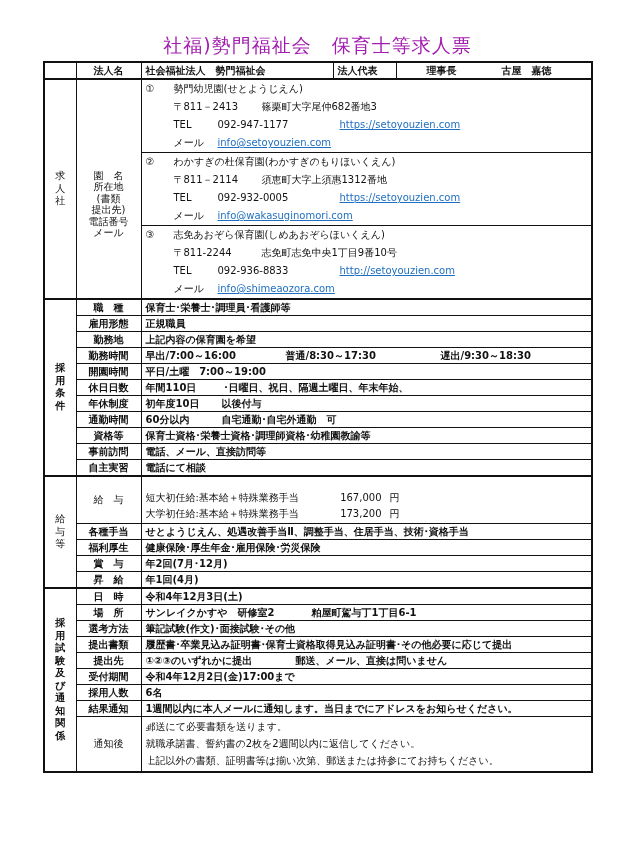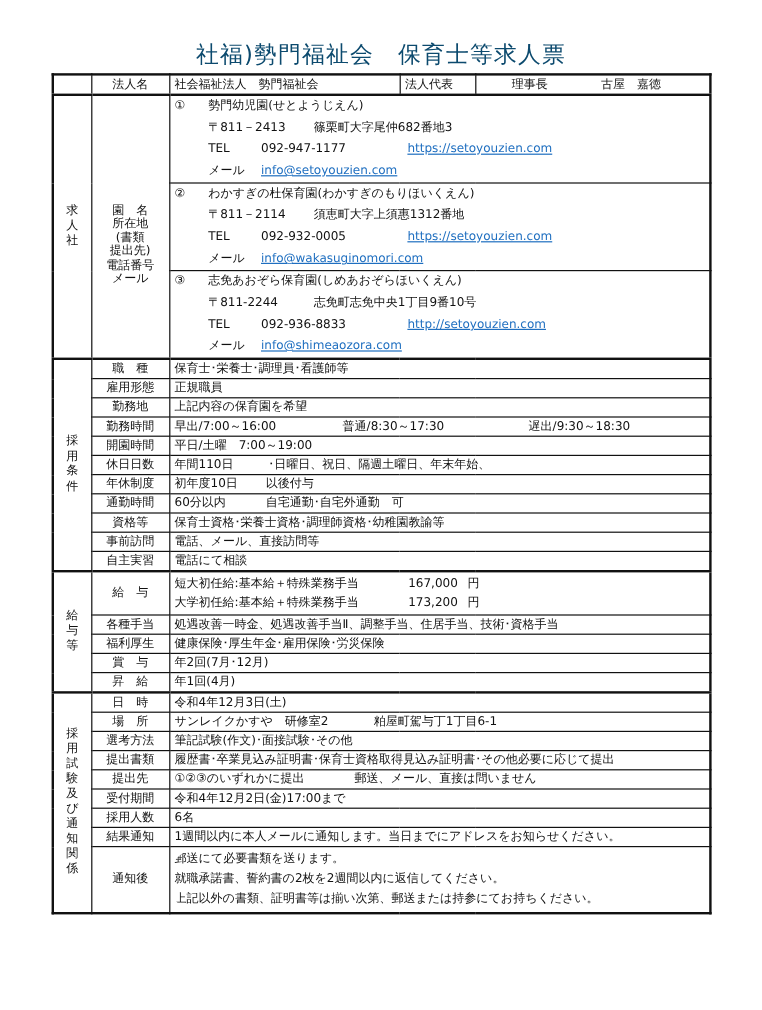--- a/index.html
+++ b/index.html
@@ -1,28 +1,28 @@
 <!DOCTYPE html>
 <html><head>
 <meta charset="utf-8">
 <style>
   html, body { margin:0; padding:0; background:#ffffff; }
   body { width:635px; height:842px; position:relative; font-family:"DejaVu Sans", sans-serif; color:#111; overflow:hidden; }
-  .title { position:absolute; top:33px; left:0; width:635px; text-align:center; font-size:19px; letter-spacing:1px; color:#0c4a6e; }
+  .title { position:absolute; top:33px; left:0; width:635px; text-align:center; font-size:19px; letter-spacing:1px; color:#a21caf; }
   table.sheet { position:absolute; left:43px; top:61px; width:548px; border-collapse:collapse; border:2px solid #111; table-layout:fixed; }
   table.sheet td { border:1px solid #111; font-size:10px; line-height:14px; padding:0 4px; vertical-align:middle; white-space:nowrap; overflow:hidden; }
   td.sec { width:26px; text-align:center; padding:0; border-right:2px solid #111; line-height:12px; font-size:11px;margin-top:30px; }
   td.lbl { width:56px; text-align:center; border-right:2px solid #111; padding:0 2px; }
   tr.thick td { border-top:2px solid #111; }
   .vert { display:inline-block; width:12px; word-break:break-all; white-space:normal; line-height:12.5px; }
   .org { padding:1px 4px 1px 4px; }
   .org-line { height:18px; line-height:18px; display:flex; }
   .num { width:28px; }
   .link { color:#1f6fc0; text-decoration:underline; }
-  .row16 td { height:15px; }
+  .row16 td { height:15px;font-weight:bold; }
   .lbl-multi { line-height:12px; white-space:normal; }
 </style>
 </head>
 <body>
 
 <div class="title">社福)勢門福祉会　保育士等求人票</div>
 
 <table class="sheet">
   <colgroup>
     <col style="width:32px">
@@ -170,28 +170,28 @@
     <td colspan="3">電話、メール、直接訪問等</td>
   </tr>
   <tr class="row16">
     <td class="lbl">自主実習</td>
     <td colspan="3">電話にて相談</td>
   </tr>
 
   <tr class="thick">
     <td class="sec" rowspan="5"><span class="vert">給与等</span></td>
     <td class="lbl">給　与</td>
-    <td colspan="3" style="padding-top:2px;padding-bottom:1px;">
+    <td colspan="3" style="padding-top:13px;padding-bottom:1px;">
       <div style="height:16px;line-height:16px;"><span style="display:inline-block;width:186px">短大初任給:基本給＋特殊業務手当</span><span style="display:inline-block;width:50px;text-align:right">167,000</span><span style="margin-left:8px">円</span></div>
       <div style="height:16px;line-height:16px;"><span style="display:inline-block;width:186px">大学初任給:基本給＋特殊業務手当</span><span style="display:inline-block;width:50px;text-align:right">173,200</span><span style="margin-left:8px">円</span></div>
     </td>
   </tr>
   <tr class="row16">
     <td class="lbl">各種手当</td>
-    <td colspan="3">処遇改善一時金、処遇改善手当Ⅱ、調整手当、住居手当、技術･資格手当</td>
+    <td colspan="3">せとようじえん、処遇改善手当Ⅱ、調整手当、住居手当、技術･資格手当</td>
   </tr>
   <tr class="row16">
     <td class="lbl">福利厚生</td>
     <td colspan="3">健康保険･厚生年金･雇用保険･労災保険</td>
   </tr>
   <tr class="row16">
     <td class="lbl">賞　与</td>
     <td colspan="3">年2回(7月･12月)</td>
   </tr>
   <tr class="row16">

